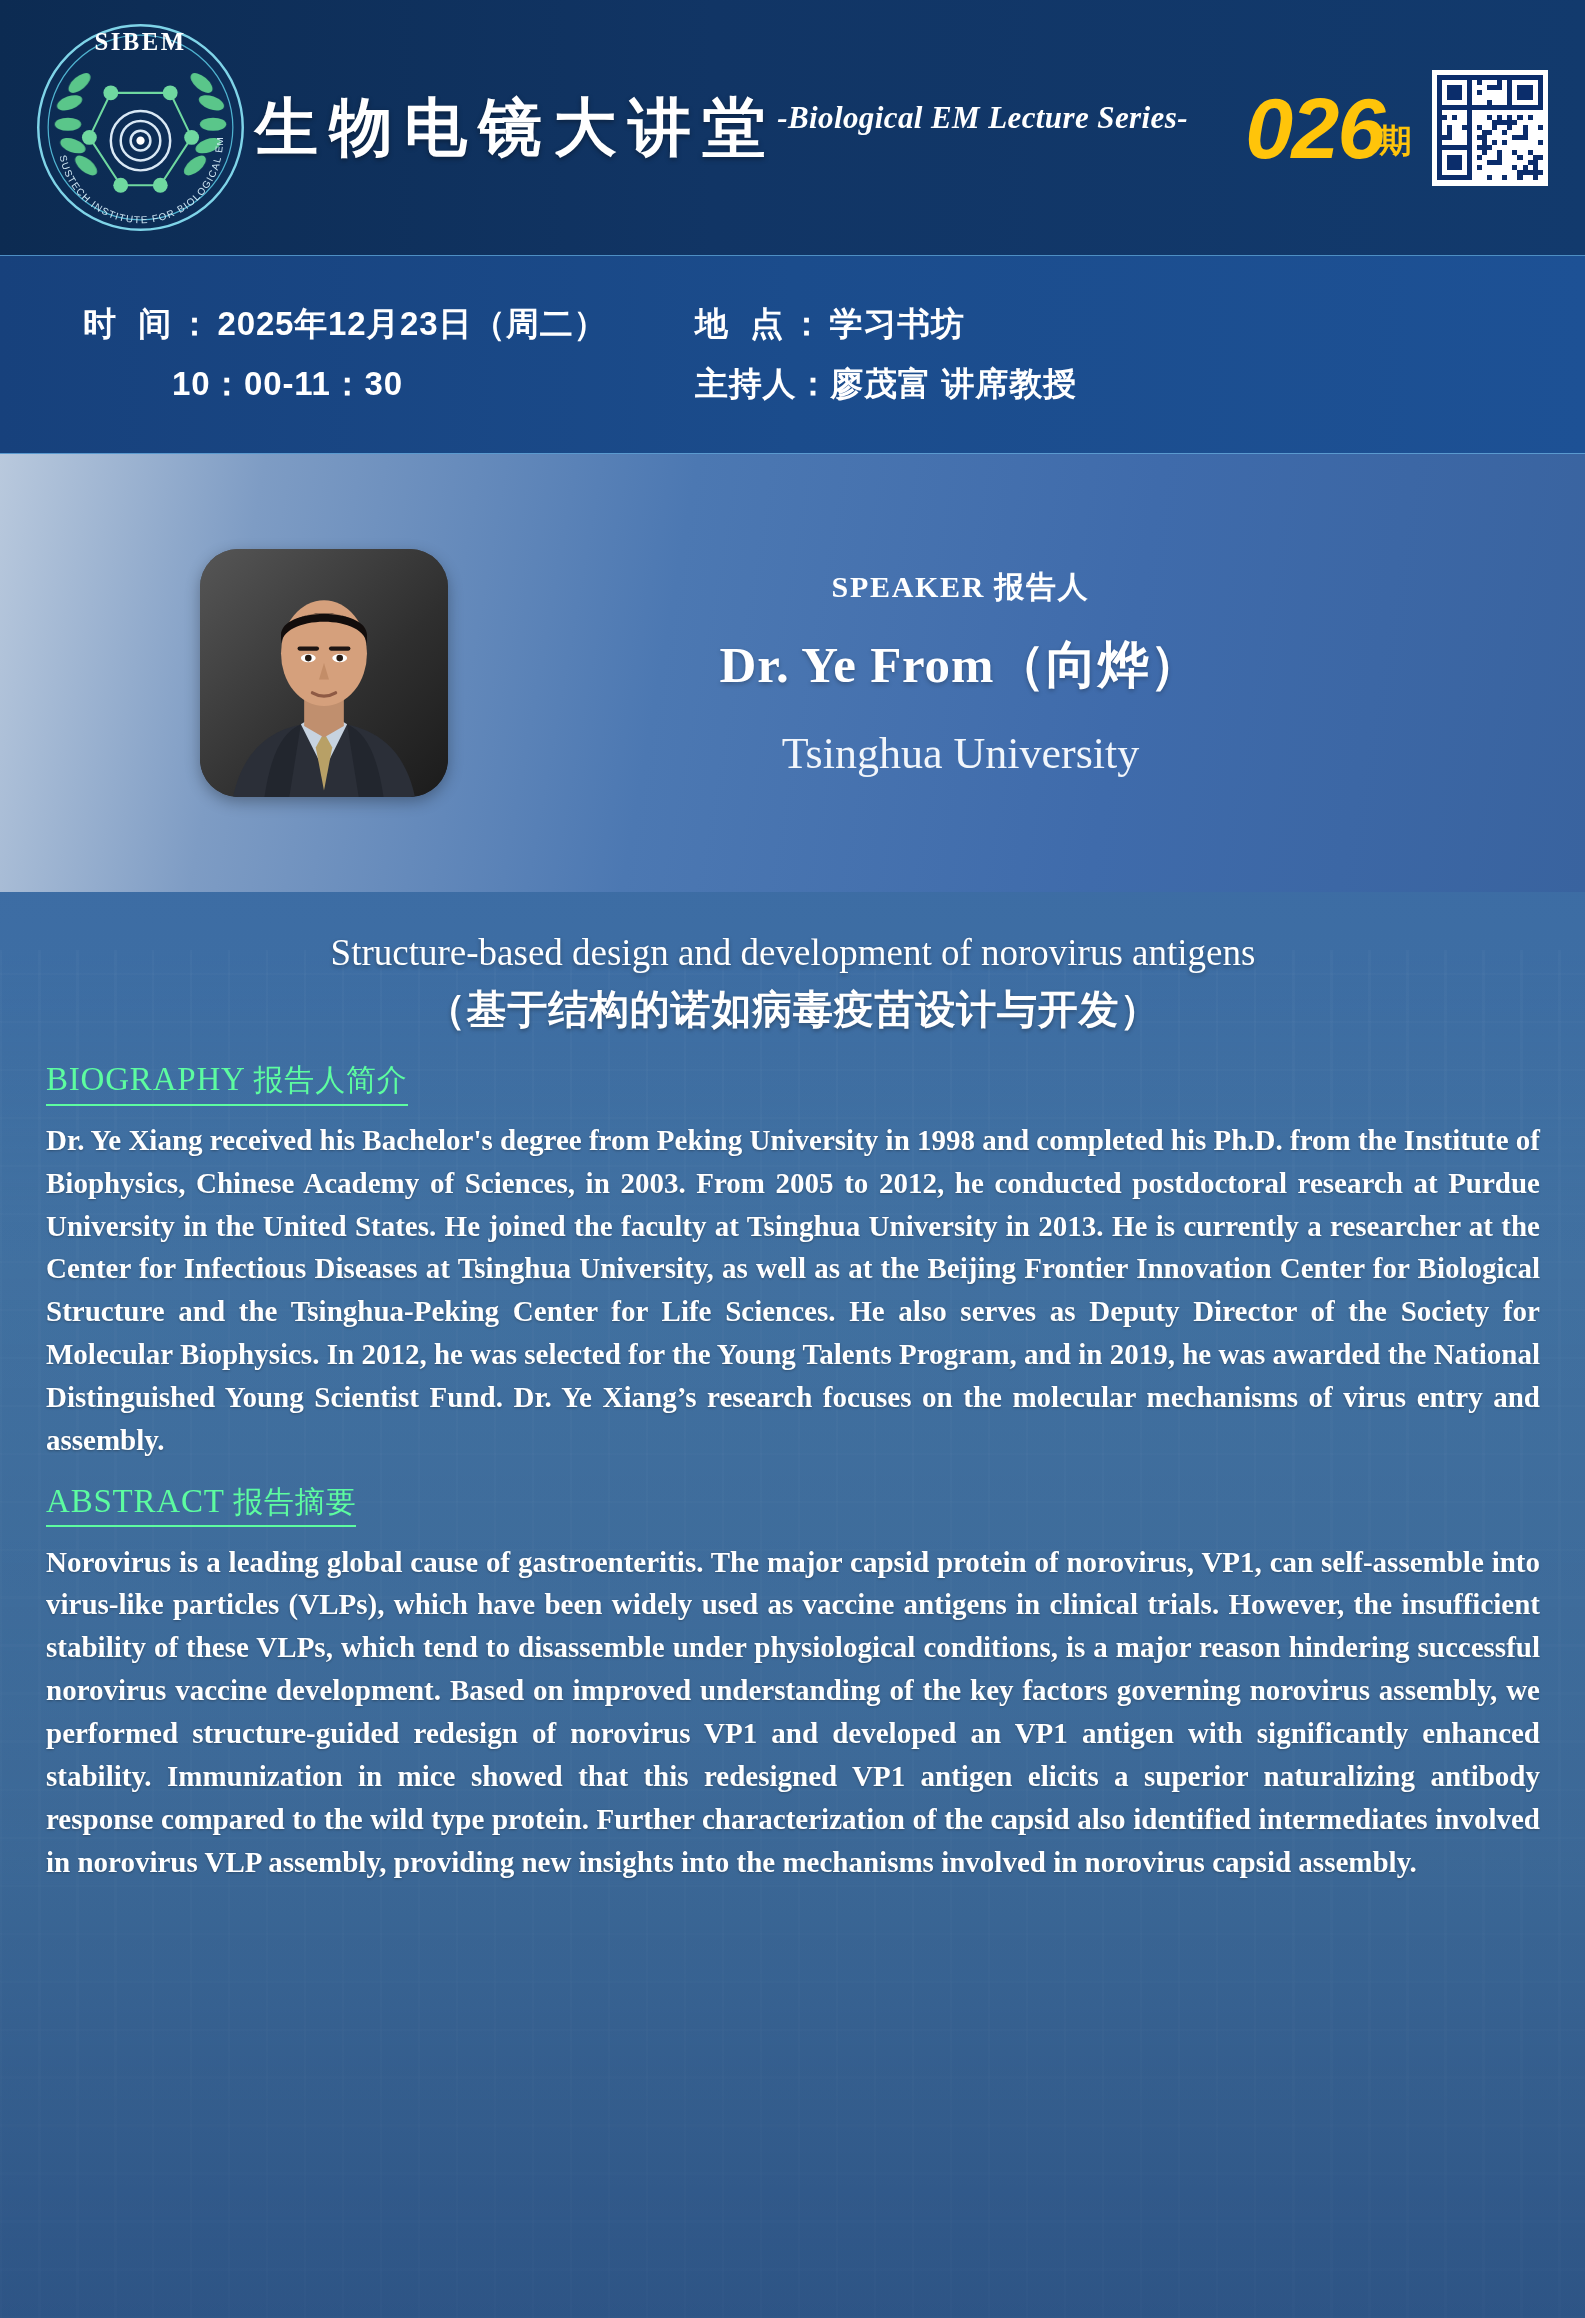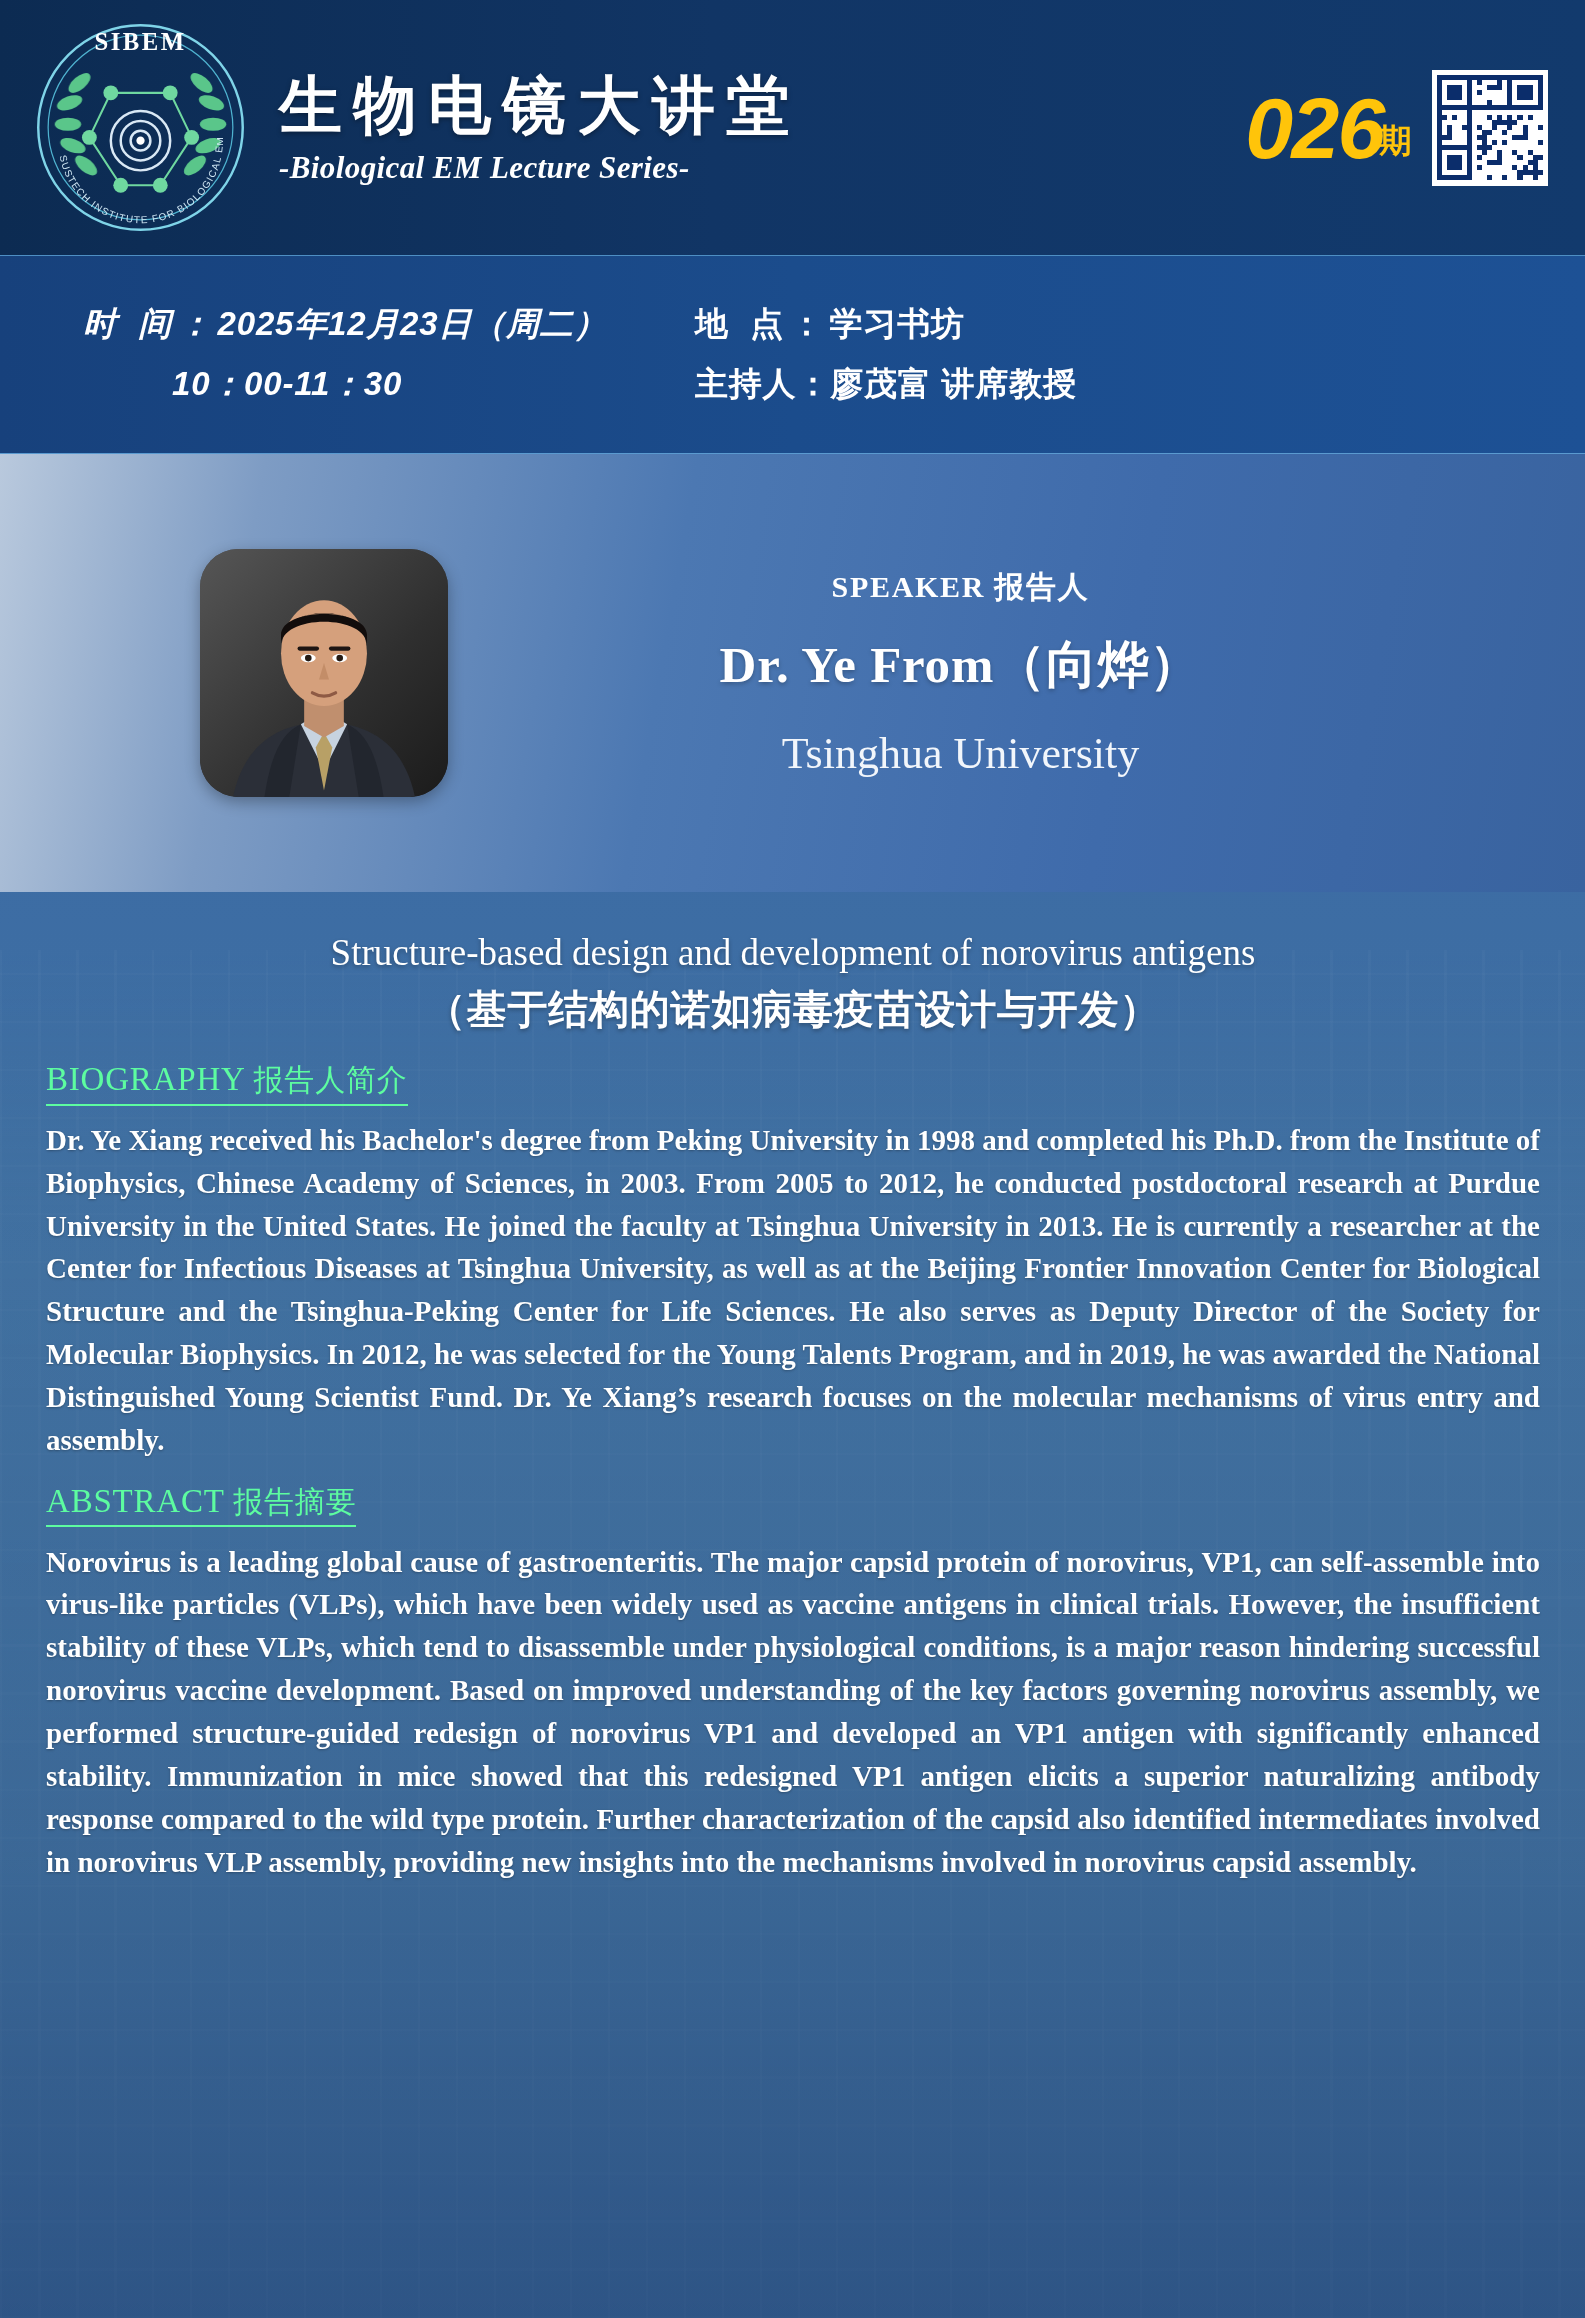--- a/index.html
+++ b/index.html
@@ -45,23 +45,23 @@
     box-sizing: border-box;
   }
   .logo {
     width: 221px;
     height: 221px;
     flex: 0 0 221px;
     position: relative;
   }
   .logo svg { display:block; }
   .title-block {
-    margin-left: 28px;
+    margin-left: 4px;
     display: flex;
-    flex-direction: column;
+    flex-direction: row;
     justify-content: center;
   }
   .title-cn {
     font-family: "Liberation Sans", sans-serif;
     font-weight: bold;
     font-size: 63px;
     letter-spacing: 11.6px;
     color: #ffffff;
     line-height: 1.15;
     text-shadow: 0 1.7px 5px rgba(0,0,0,0.35);
@@ -124,21 +124,21 @@
     background: linear-gradient(90deg, #17417c 0%, #1b4c8c 50%, #1d5195 100%);
     border-bottom: 1.7px solid #5a9ad0;
     display: flex;
     align-items: center;
     padding: 0 58px;
     box-sizing: border-box;
     font-family: "Liberation Sans", sans-serif;
     color: #ffffff;
   }
   .info-col { display: flex; flex-direction: column; gap: 15px; }
-  .info-col.left { width: 529px; margin-left: 25px; font-style: italic;}
+  .info-col.left { width: 529px; margin-left: 25px;}
   .info-col.right { margin-left: 83px; }
   .info-line {
     font-size: 33px;
     font-weight: bold;
     letter-spacing: 0.8px;
     white-space: nowrap;
   }
   .info-line .lbl { letter-spacing: 6.6px; }
   .info-line.sub { padding-left: 89px; }
 

